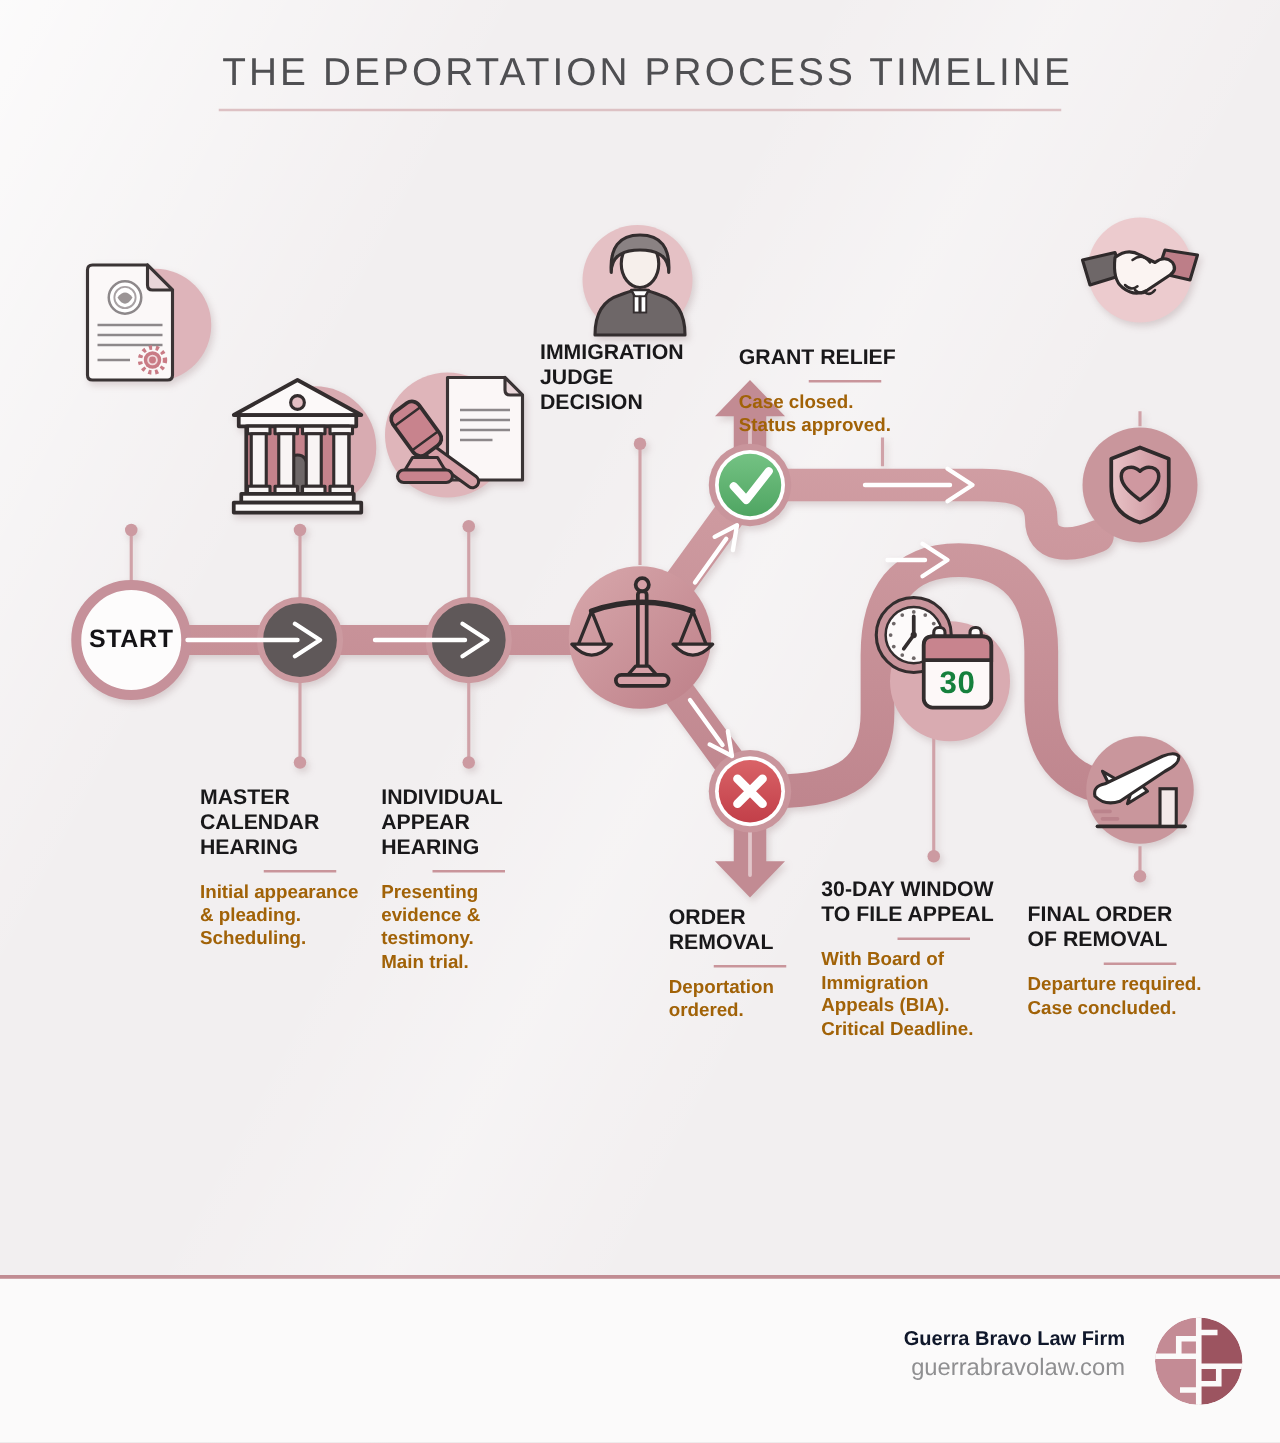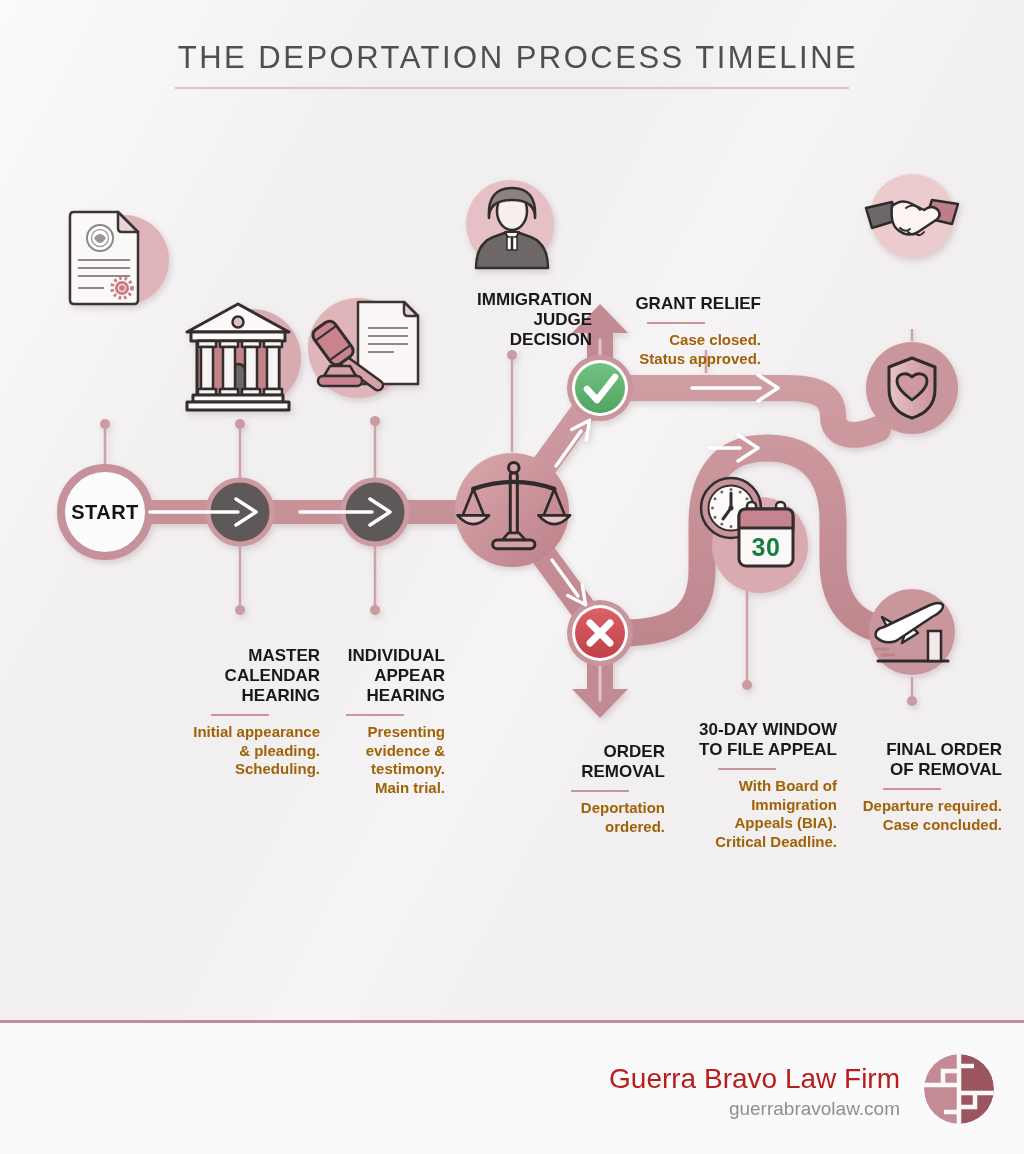--- a/index.html
+++ b/index.html
@@ -14,36 +14,36 @@
       linear-gradient(118deg, rgba(255,255,255,.75) 0%, rgba(255,255,255,0) 26%),
       linear-gradient(118deg, rgba(255,255,255,0) 40%, rgba(255,255,255,.30) 52%, rgba(255,255,255,0) 64%);
   }
   svg.flow{position:absolute;left:0;top:0;filter:drop-shadow(2px 3px 3px rgba(120,80,86,.22));}
   .page-title{
     position:absolute;top:40px;left:0;width:972px;text-align:center;
     font-size:31px;font-weight:400;letter-spacing:2.5px;color:#4f4f52;margin-left:32px;
   }
   .title-rule{position:absolute;top:87px;left:50%;transform:translateX(-50%);
     width:674px;height:2px;background:#ddc1c4;}
-  .node-block{position:absolute;transform:translateX(-50%);text-align:right;margin-top:18px;}
+  .node-block{position:absolute;transform:translateX(-50%);text-align:left;}
   .node-title{font-size:17px;font-weight:bold;line-height:1.18;color:#19181a;white-space:pre-line;}
   .node-desc{font-size:15px;line-height:1.24;color:#a16207;white-space:pre-line;margin-top:5px;font-weight:bold;}
   .rule{width:58px;height:2px;background:#c9959b;margin:8px auto 7px auto;}
   .start-label{
     position:absolute;left:105px;top:512px;transform:translate(-50%,-50%);
     font-size:20px;font-weight:bold;letter-spacing:.5px;color:#141316;
   }
   .cal-number{
     position:absolute;left:766px;top:547px;transform:translate(-50%,-50%);
     font-size:25px;font-weight:bold;color:#15803d;letter-spacing:.5px;
   }
   .footer-strip{position:absolute;left:0;top:1023px;width:1024px;height:131px;background:#fbfafa;}
   .footer-rule{position:absolute;left:0;top:1020px;width:1024px;height:3px;background:#c18c93;}
   .footer-text{position:absolute;right:124px;top:1063px;text-align:right;}
-  .firm-name{font-size:28px;font-weight:normal;color:#b91c1c;}
+  .firm-name{font-size:16px;font-weight:bold;color:#0f172a;}
   .firm-site{font-size:19px;color:#8f8f91;margin-top:3px;}
   .logo{position:absolute;left:922px;top:1052px;}
 </style>
 </head>
 <body>
 
 <div class="stage">
   <div class="sheen"></div>
   <div class="footer-strip"></div>
 

